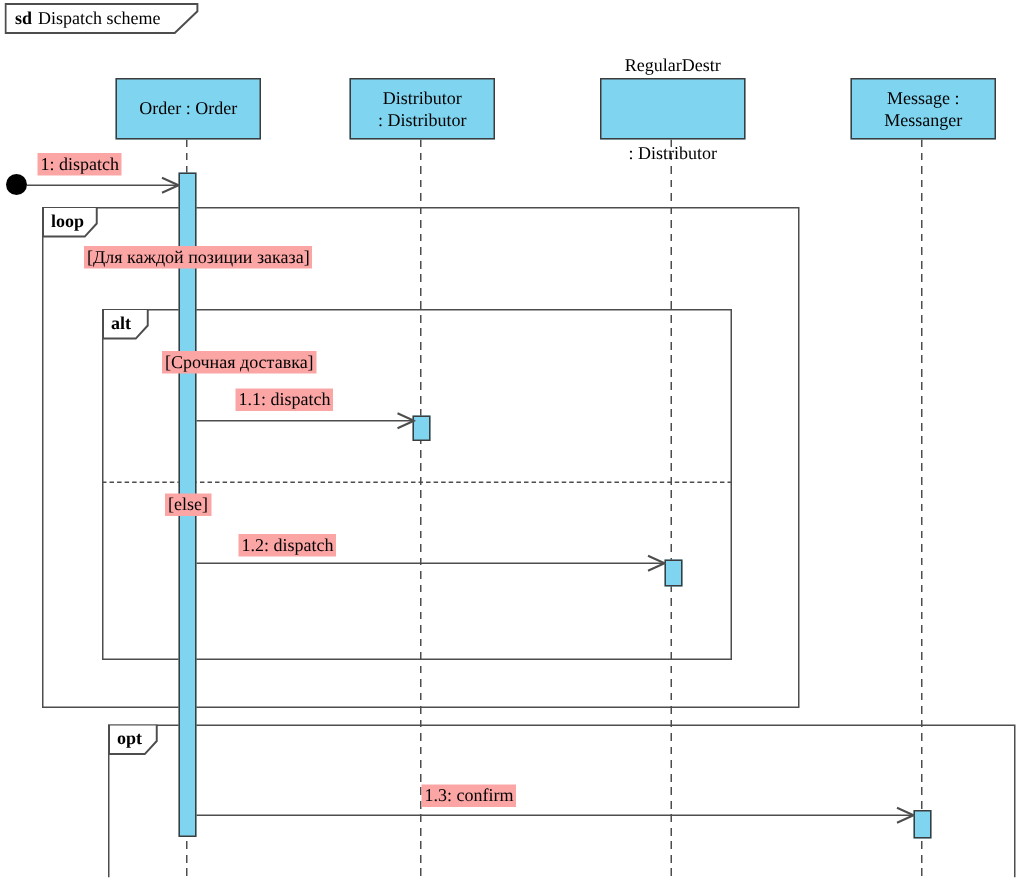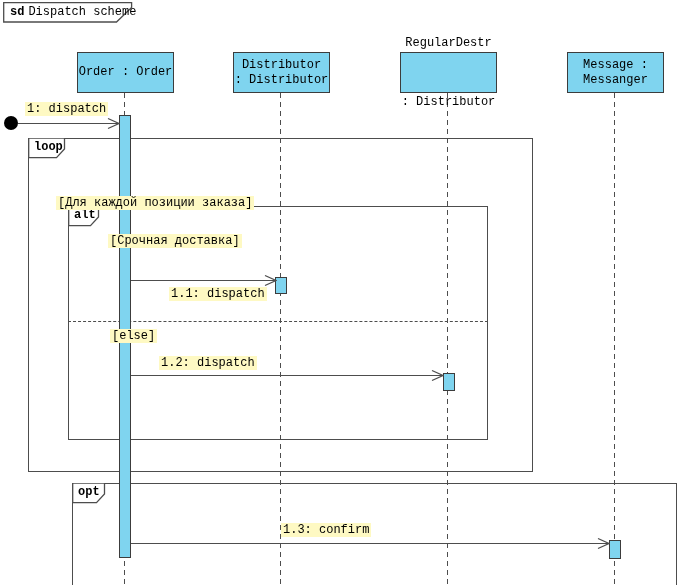--- a/index.html
+++ b/index.html
@@ -1,18 +1,18 @@
 <!DOCTYPE html>
 <html style="--lifeline-fill: #7FD4EF; --line: #4d4d4d; --text: #000000;"><head>
 <meta charset="utf-8">
 <style>
   html,body{margin:0;padding:0;background:#fff;}
   .canvas{
     position:relative;width:680px;height:585px;background:#ffffff;overflow:hidden;
-    font-family:Liberation Mono, monospace;font-size:12px;color:#000;
+    font-family:Liberation Serif, serif;font-size:12px;color:#000;
   }
   
   .title-tab{position:absolute;left:3px;top:2px;width:130px;height:21px;z-index:6;}
   .title-text{position:absolute;left:7px;top:3px;white-space:nowrap;}
   .title-text .kw{font-weight:bold;margin-right:4px;}
   
   .head{
     position:absolute;top:52px;width:97px;height:41px;box-sizing:border-box;
     background:var(--lifeline-fill,#7FD4EF);border:1.5px solid #3c3c3c;
     display:flex;flex-direction:column;justify-content:center;align-items:center;
@@ -30,21 +30,21 @@
   .divider{position:absolute;height:0;border-top:1.2px dashed var(--line,#4d4d4d);z-index:2;}
   
   .act{
     position:absolute;box-sizing:border-box;background:var(--lifeline-fill,#7FD4EF);
     border:1.4px solid #3c3c3c;z-index:3;
   }
   
   .mline{position:absolute;height:0;border-top:1.2px solid var(--line,#4d4d4d);z-index:5;}
   .ah{position:absolute;z-index:5;}
   .msg-label,.guard{
-    position:absolute;background:#fef9c3;padding:0 2px;white-space:nowrap;z-index:4;
+    position:absolute;background:#fca5a5;padding:0 2px;white-space:nowrap;z-index:4;
   }
   .found-circle{position:absolute;width:14px;height:14px;border-radius:50%;background:#000;z-index:5;}
 </style>
 </head>
 <body>
 
 <div class="canvas">
 
   <div class="title-tab">
     <svg width="130" height="21" viewBox="0 0 130 21">
@@ -75,21 +75,21 @@
     <div>Messanger</div>
   </div>
 
   <div class="frame" style="left:28px;top:138px;width:505px;height:334px;"></div>
   <div class="pent" style="left:28px;top:138px;">
     <svg width="38" height="21" viewBox="0 0 38 21">
       <path d="M0.7 0 H36.5 V11 L28.5 19.7 H0.7 Z" fill="#ffffff" stroke="#4d4d4d" stroke-width="1.3"></path>
     </svg>
     <span class="pent-text">loop</span>
   </div>
-  <span class="guard" style="left:56px;top:164px;margin-top:32px;">[Для каждой позиции заказа]</span>
+  <span class="guard" style="left:56px;top:164px;">[Для каждой позиции заказа]</span>
 
   <div class="frame" style="left:68px;top:206px;width:420px;height:234px;"></div>
   <div class="pent" style="left:68px;top:206px;">
     <svg width="32" height="21" viewBox="0 0 32 21">
       <path d="M0.7 0 H30.5 V11 L22.5 19.7 H0.7 Z" fill="#ffffff" stroke="#4d4d4d" stroke-width="1.3"></path>
     </svg>
     <span class="pent-text">alt</span>
   </div>
   <span class="guard" style="left:108px;top:234px;text-align:center;">[Срочная доставка]</span>
   <div class="divider" style="left:68px;top:321px;width:420px;"></div>
@@ -112,21 +112,21 @@
   <div class="mline" style="left:18px;top:123px;width:102px;"></div>
   <svg class="ah" style="left:107px;top:117px;" width="13" height="13" viewBox="0 0 13 13">
     <path d="M1 1.5 L12 6.5 L1 11.5" fill="none" stroke="#4d4d4d" stroke-width="1.3"></path>
   </svg>
   <span class="msg-label" style="left:25px;top:102px;">1: dispatch</span>
 
   <div class="mline" style="left:131px;top:280px;width:145px;"></div>
   <svg class="ah" style="left:264px;top:274px;" width="13" height="13" viewBox="0 0 13 13">
     <path d="M1 1.5 L12 6.5 L1 11.5" fill="none" stroke="#4d4d4d" stroke-width="1.3"></path>
   </svg>
-  <span class="msg-label" style="left:169px;top:259px;margin-top:28px;">1.1: dispatch</span>
+  <span class="msg-label" style="left:157px;top:259px;">1.1: dispatch</span>
 
   <div class="mline" style="left:131px;top:375px;width:312px;"></div>
   <svg class="ah" style="left:431px;top:369px;" width="13" height="13" viewBox="0 0 13 13">
     <path d="M1 1.5 L12 6.5 L1 11.5" fill="none" stroke="#4d4d4d" stroke-width="1.3"></path>
   </svg>
   <span class="msg-label" style="left:159px;top:356px;">1.2: dispatch</span>
 
   <div class="mline" style="left:131px;top:543px;width:478px;"></div>
   <svg class="ah" style="left:597px;top:537px;" width="13" height="13" viewBox="0 0 13 13">
     <path d="M1 1.5 L12 6.5 L1 11.5" fill="none" stroke="#4d4d4d" stroke-width="1.3"></path>

